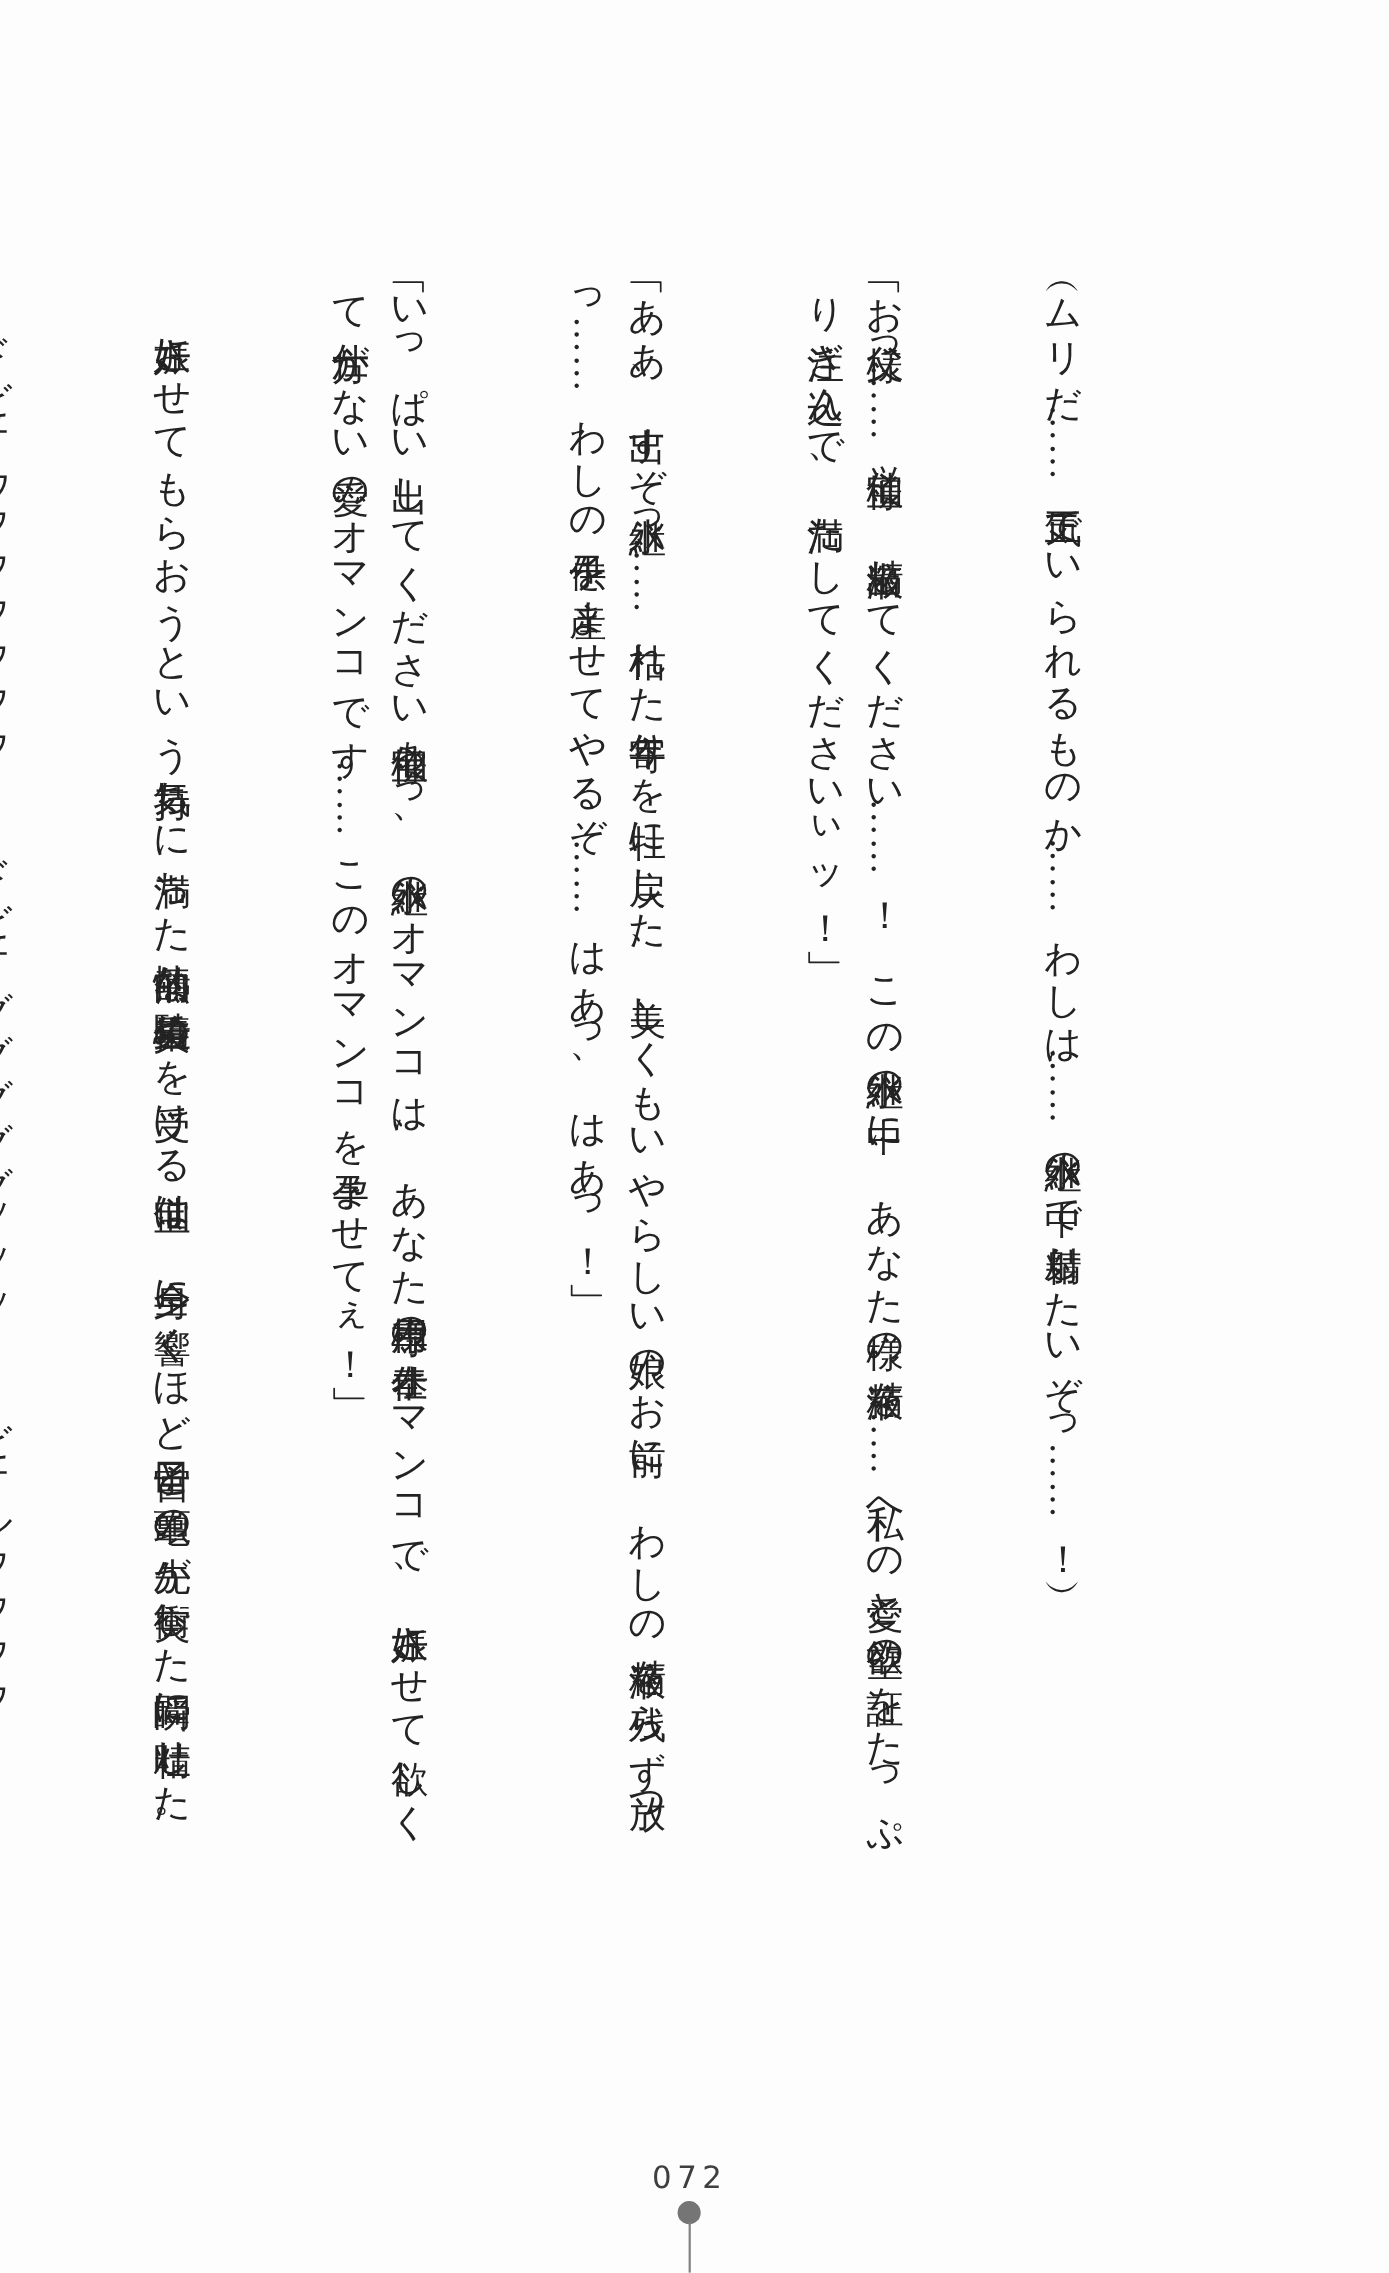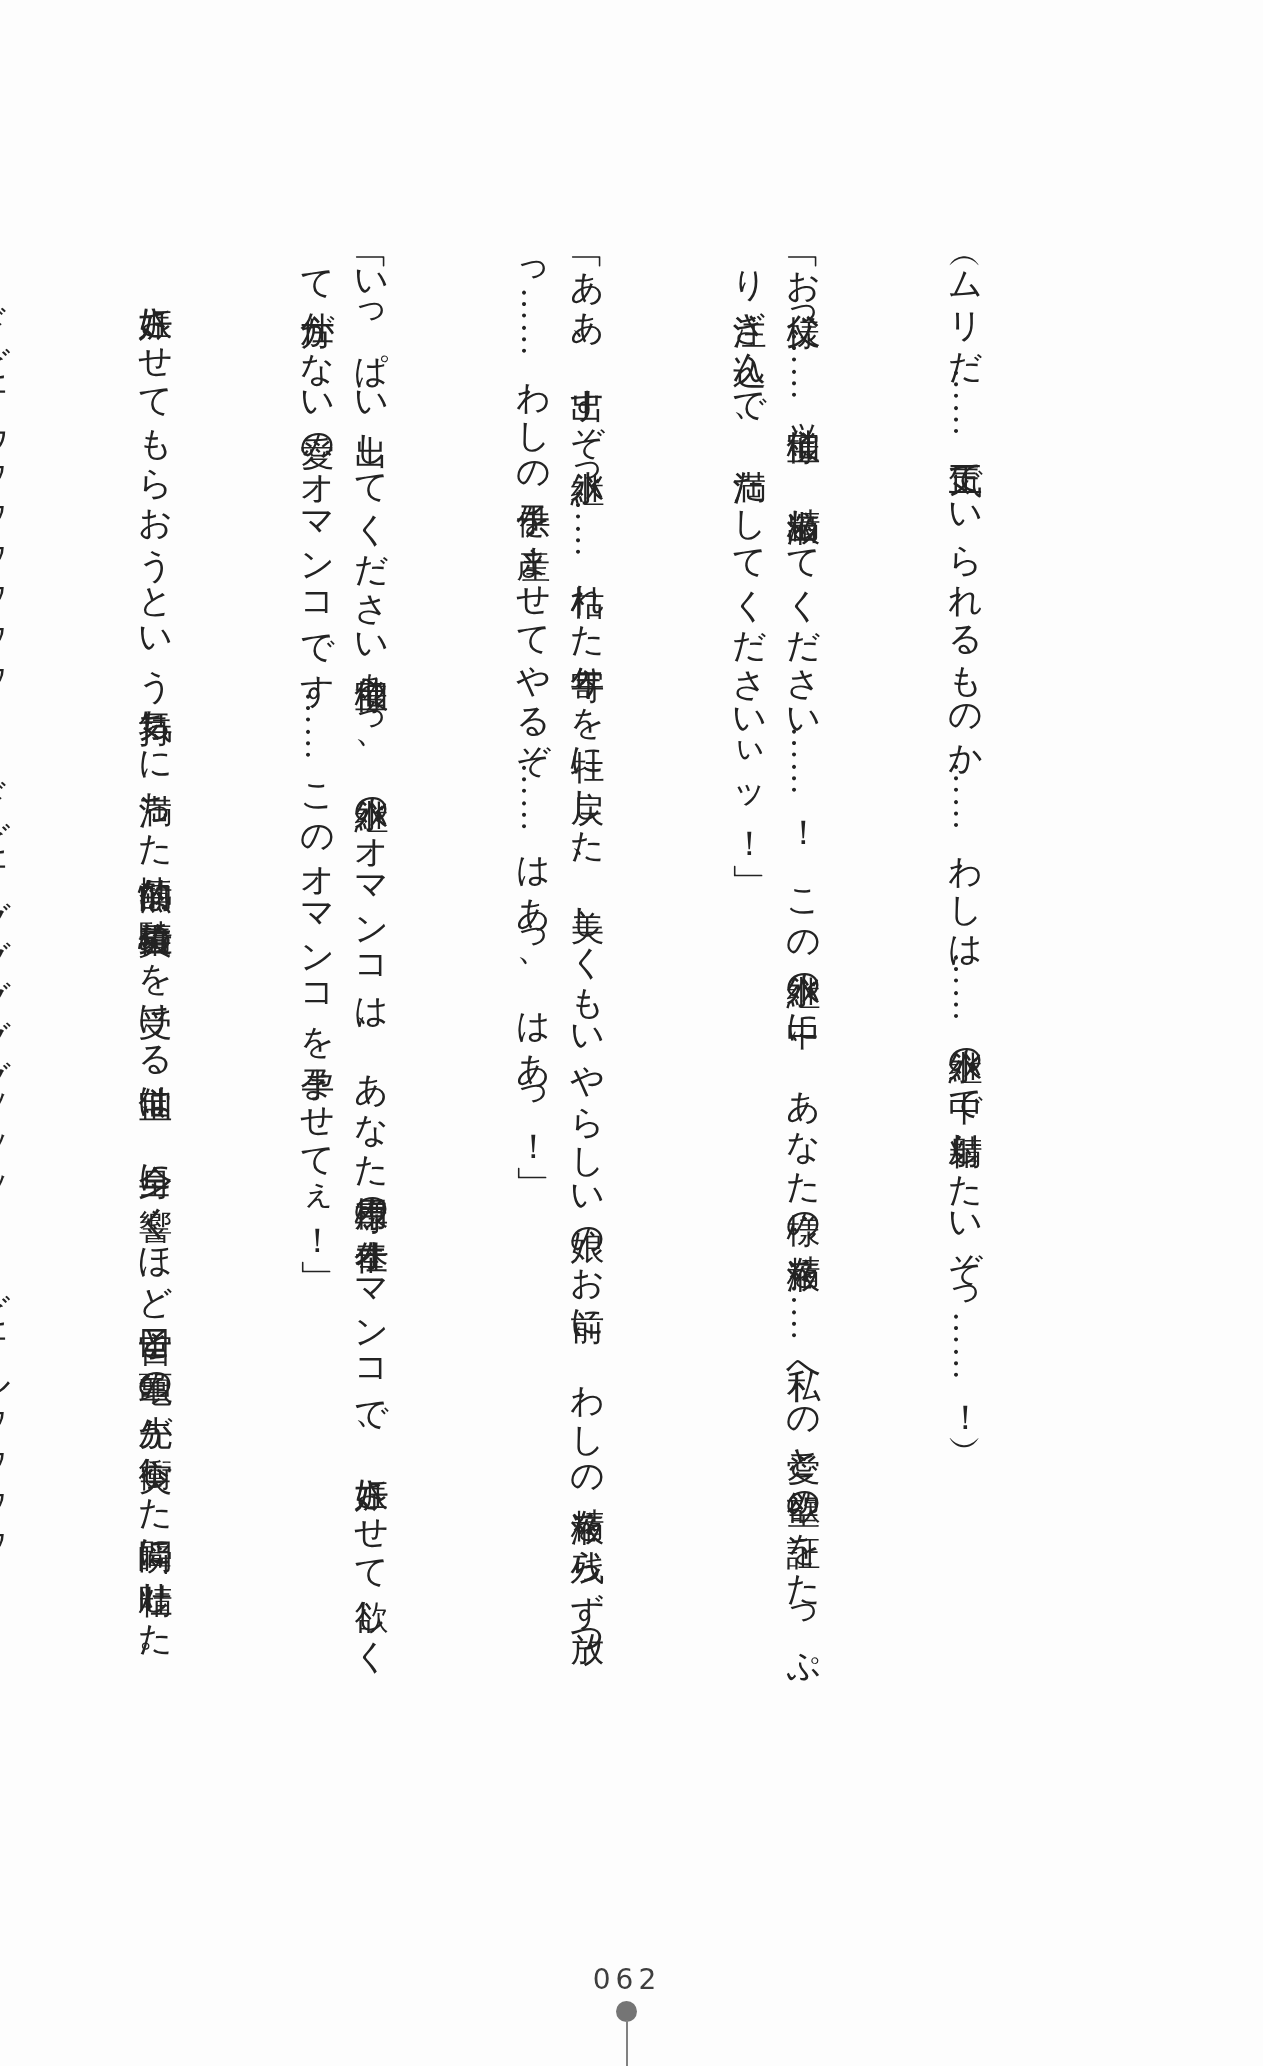--- a/index.html
+++ b/index.html
@@ -67,16 +67,16 @@
   <p class="line">　妊娠させてもらおうという気持ちに満ちた情熱的な騎乗位責めを受ける宝仙は、全身に響くほど子宮口と亀頭の先が衝突した瞬間に吐精した。</p>
   <p class="line">　ドビュウゥゥゥゥゥゥ！　ドビュグググググッッッ！　ビュルゥゥゥゥ！</p>
   
   
   
   
   
 </main>
 
 <footer>
-  <div class="page-number">062</div>
+  <div class="page-number">072</div>
   <div class="marker-dot"></div>
   <div class="marker-line"></div>
 </footer>
 
 </body></html>

